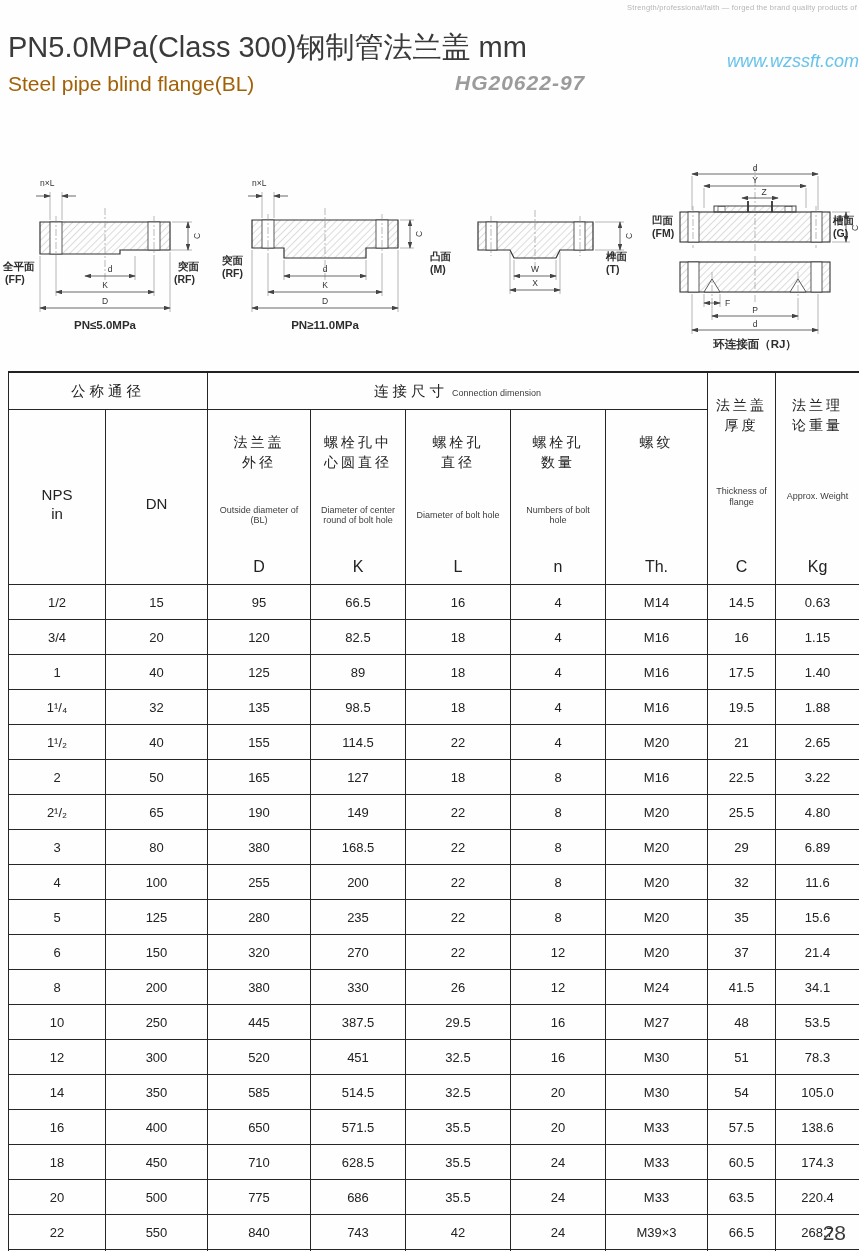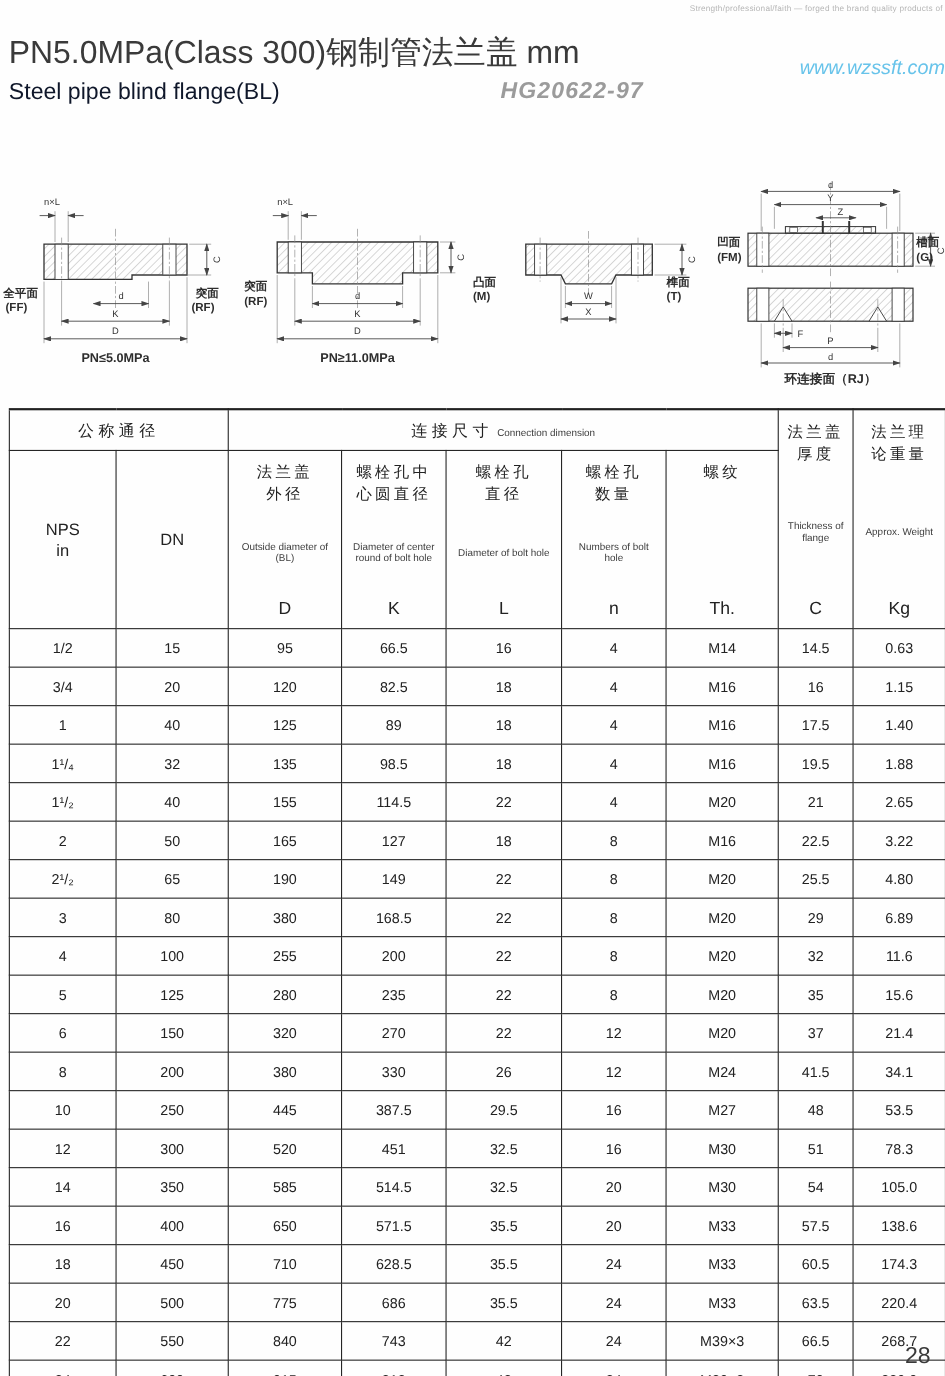--- a/index.html
+++ b/index.html
@@ -2,21 +2,21 @@
 <html><head>
 <meta charset="utf-8">
 <style>
   html,body{margin:0;padding:0;}
   body{width:859px;height:1251px;background:#ffffff;font-family:"Liberation Sans",sans-serif;}
   .page{position:relative;width:859px;height:1251px;background:#fefefe;color:#333;overflow:hidden;}
 
   .tagline{position:absolute;top:3px;right:2px;font-size:7.5px;color:#b5b5b5;letter-spacing:.2px;}
   .website{position:absolute;top:11px;right:0px;font-size:18px;font-style:italic;color:#67c3ea;margin-top:40px;}
   .title{position:absolute;top:28px;left:8px;margin:0;font-size:29px;font-weight:normal;color:#3a3a3a;}
-  .subtitle{position:absolute;top:72px;left:8px;font-size:21px;color:#0f172a;}
+  .subtitle{position:absolute;top:72px;left:8px;font-size:21px;color:#a16207;}
   .standard{position:absolute;top:71px;left:455px;font-size:21px;font-weight:bold;font-style:italic;color:#9b9b9b;letter-spacing:1px;}
 
   .fig{position:absolute;}
   .fig svg{display:block;}
   .cl{stroke:#8a8a8a;stroke-width:.6;stroke-dasharray:7 2 2 2;fill:none;}
   .ext{stroke:#7a7a7a;stroke-width:.55;fill:none;}
   .dim{stroke:#444;stroke-width:.8;fill:none;}
   .dimtxt{font-size:8.5px;fill:#333;text-anchor:middle;}
   .dimtxt-s{font-size:8.5px;fill:#333;}
   .facelbl{font-size:10.5px;font-weight:bold;fill:#2d2d2d;}
@@ -24,21 +24,21 @@
 
   .spec-table{position:absolute;left:8px;top:371px;width:851px;border-collapse:collapse;table-layout:fixed;
     border-top:2.5px solid #222;border-bottom:3px solid #222;}
   .spec-table th,.spec-table td{border:1px solid #262626;text-align:center;vertical-align:middle;
     font-weight:normal;color:#222;padding:0;}
   .spec-table thead tr.h1 th{height:36px;}
   .spec-table thead tr.h2 th{height:106px;}
   .spec-table tbody td{height:34px;font-size:13px;}
   .gcn{font-size:14.5px;letter-spacing:4px;color:#222;}
   .gen{font-size:9px;color:#3d3d3d;margin-left:4px;letter-spacing:0;}
-  .hcell{display:flex;flex-direction:column;align-items:center;justify-content:space-between;height:100%;box-sizing:border-box;padding:9px 2px 8px 2px;gap:32px;}
+  .hcell{display:flex;flex-direction:column;align-items:center;justify-content:space-between;height:100%;box-sizing:border-box;padding:22px 2px 8px 2px;gap:32px;}
   .hcell-c{justify-content:center;}
   .hcn{font-size:14px;letter-spacing:3px;line-height:1.45;color:#222;}
   .hen{font-size:9px;color:#3d3d3d;line-height:1.2;max-width:92%;}
   .hsym{font-size:16px;color:#222;}
   .hfill{flex:1;display:flex;align-items:flex-start;}
   .hsym2{font-size:15px;line-height:1.3;}
 
   .pageno{position:absolute;top:1221px;right:13px;font-size:21px;color:#3a3a3a;}
 </style>
 </head>

